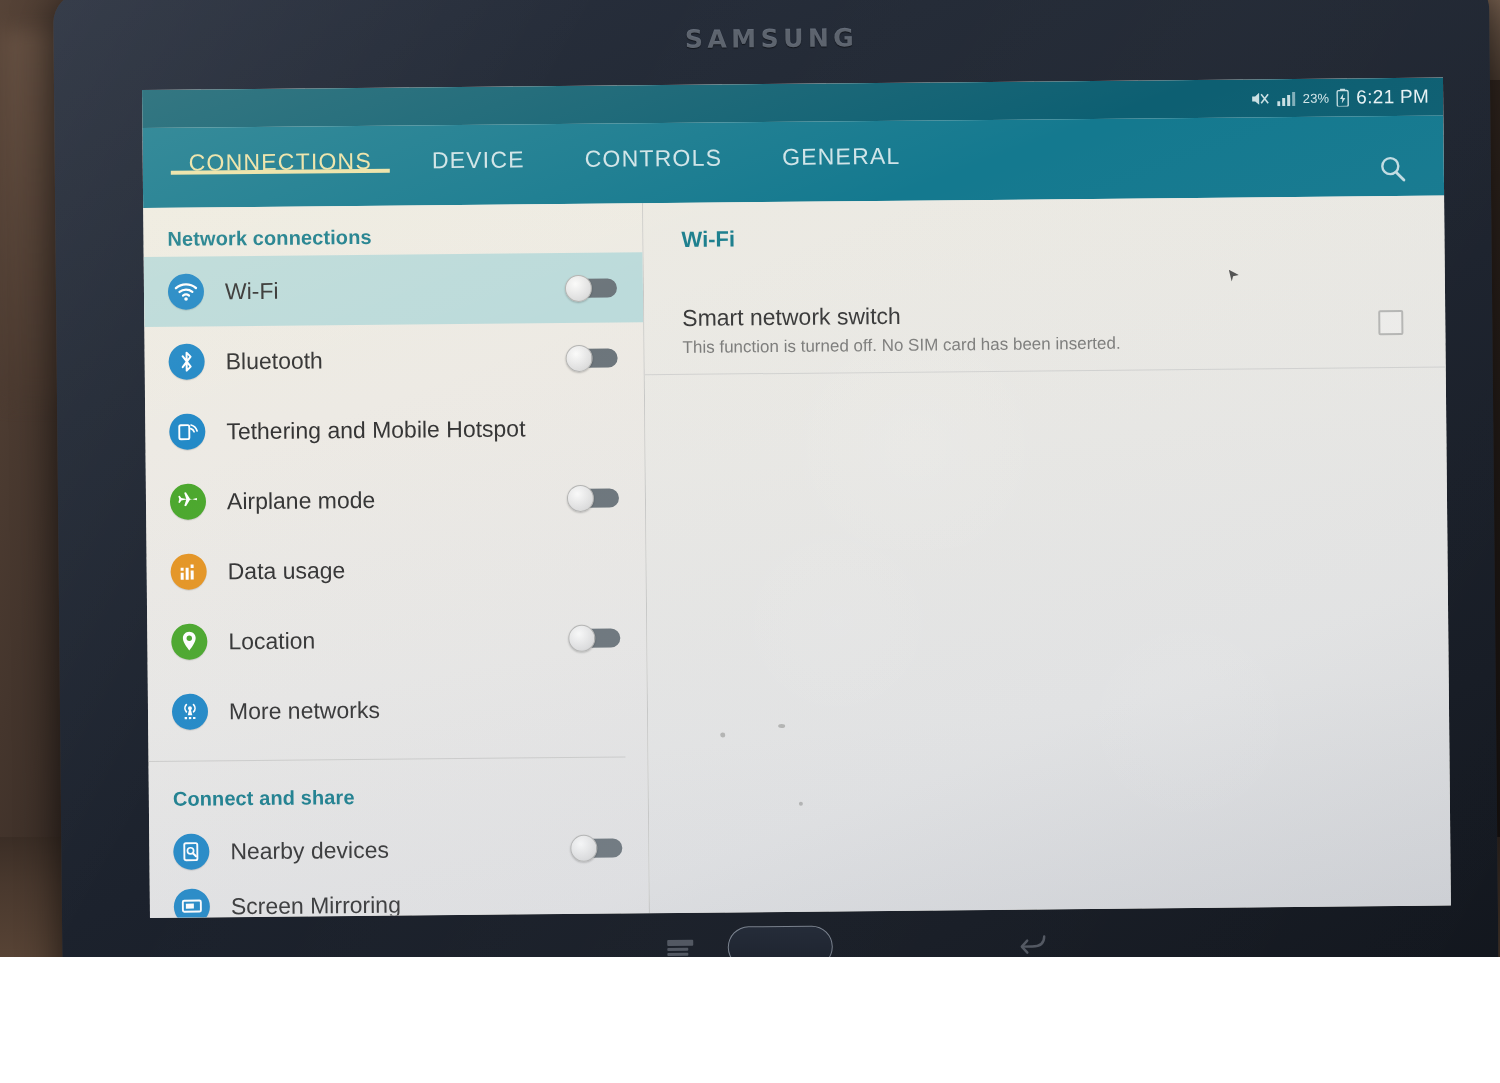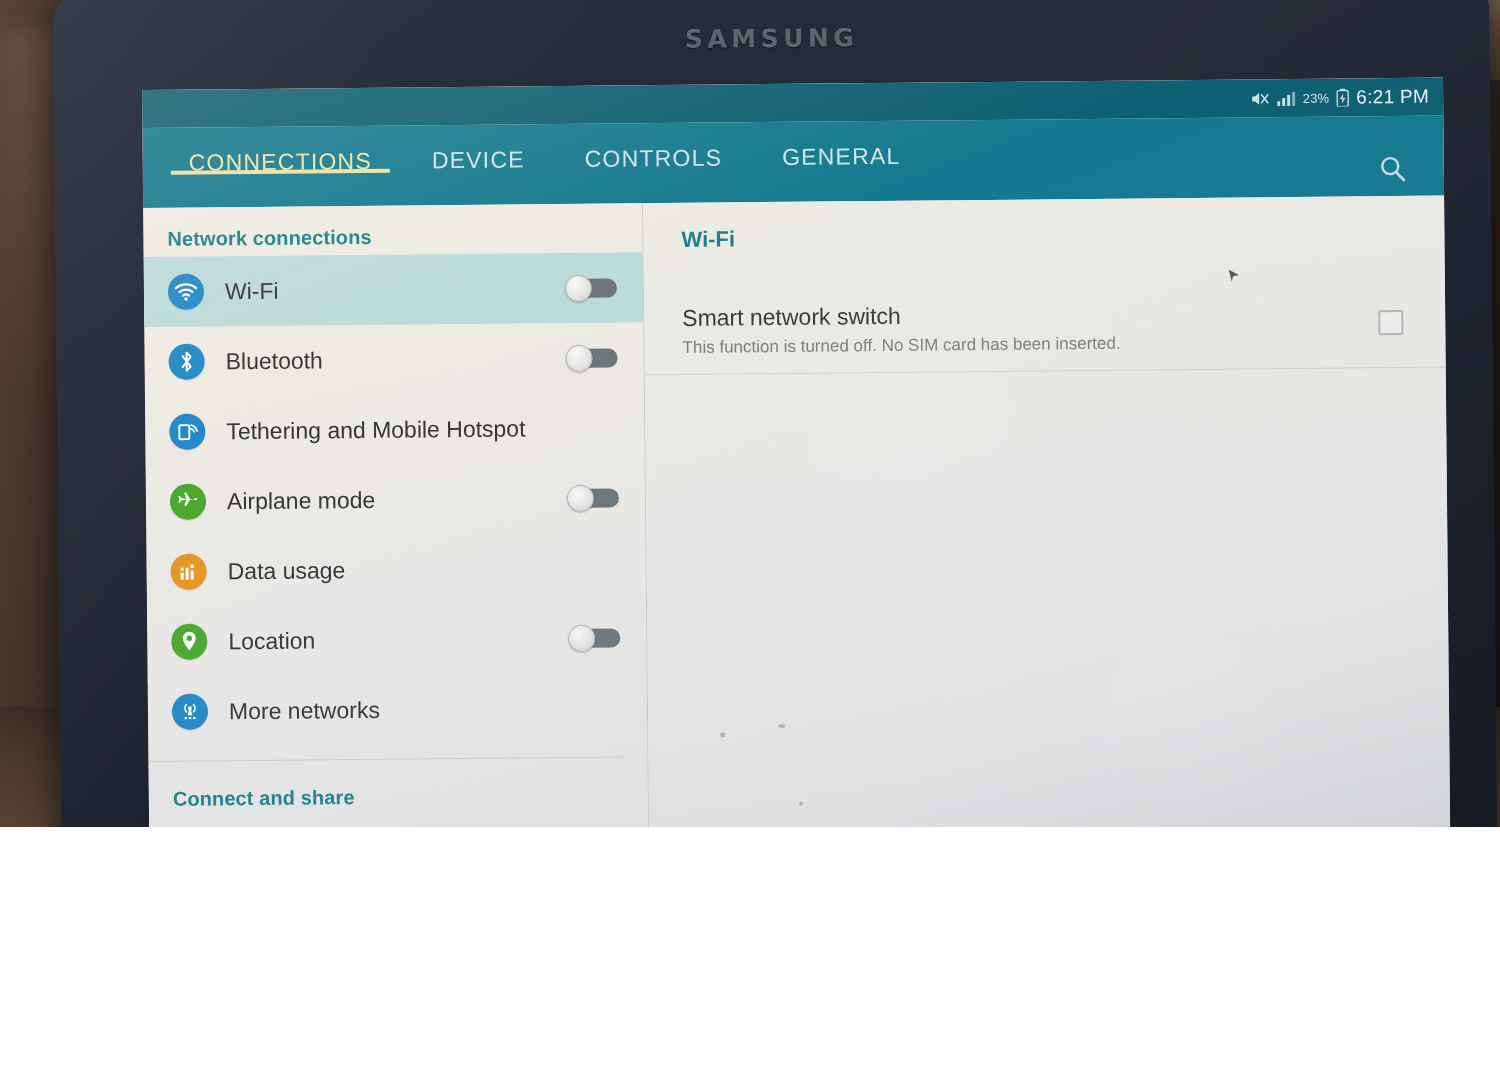--- a/index.html
+++ b/index.html
@@ -5,21 +5,21 @@
   * { box-sizing: border-box; margin: 0; padding: 0; }
   html, body {
     width: 1500px; height: 1083px;
     overflow: hidden;
     font-family: "Liberation Sans", sans-serif;
   }
 
   
   .photo {
     position: relative;
-    width: 1500px; height: 827px;
+    width: 1500px; height: 957px;
     background: linear-gradient(160deg,#4a3a30 0%, #3d2f27 22%, #2e231d 48%, #241c18 70%, #191311 100%);
     overflow: hidden;
   }
   .backdrop-left {
     position: absolute; left: 0; top: 0; width: 130px; height: 1083px;
     background: linear-gradient(100deg,#574438 0%, #40322a 55%, #2c2220 100%);
     opacity: .95;
   }
   .backdrop-lightpatch {
     position: absolute; left: 0; top: 30px; width: 70px; height: 370px;

